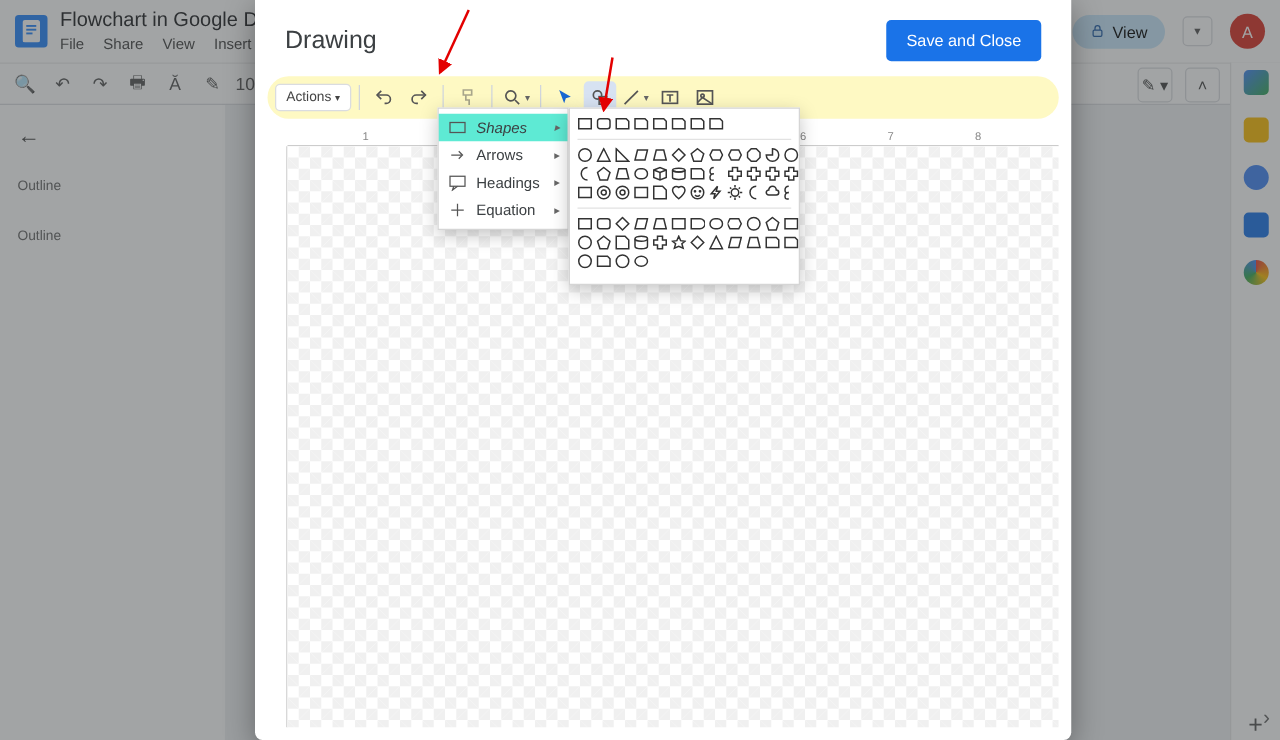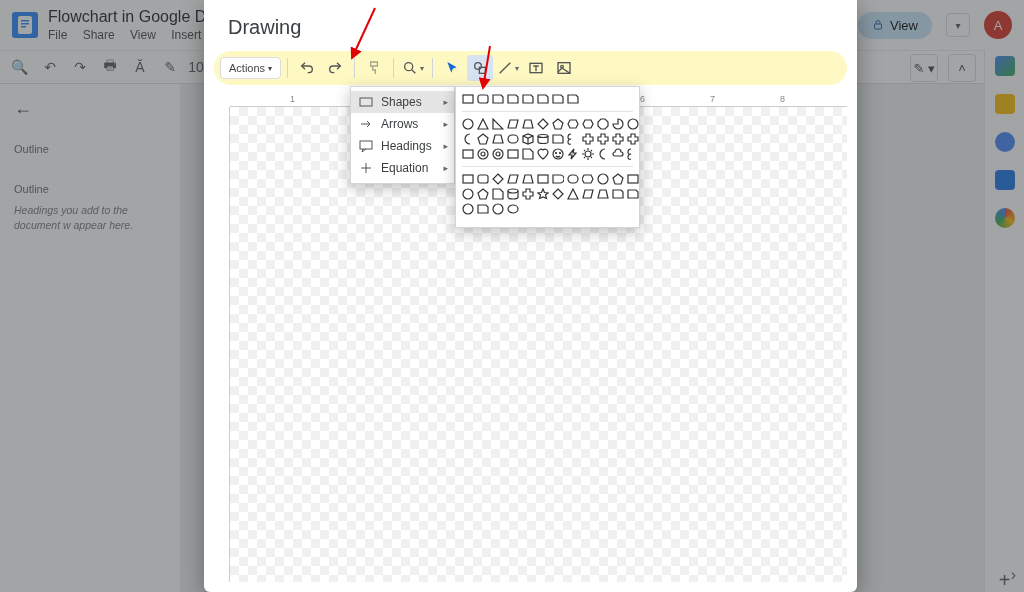--- a/index.html
+++ b/index.html
@@ -63,21 +63,21 @@
       linear-gradient(-45deg,#f0f0f0 25%,transparent 25%),
       linear-gradient(45deg,transparent 75%,#f0f0f0 75%),
       linear-gradient(-45deg,transparent 75%,#f0f0f0 75%);
     background-size:18px 18px;
     background-position:0 0,0 9px,9px -9px,-9px 0;
     background-color:#fff;}
 
   
   .shape-menu{position:absolute;z-index:20;left:350px;top:86px;width:105px;background:#fff;border:1px solid #d5d5d5;box-shadow:0 4px 14px rgba(0,0,0,.25);padding:4px 0;font-size:12px;color:#3c4043;}
   .shape-menu .mi{height:22px;display:flex;align-items:center;padding:0 8px;gap:8px;position:relative;cursor:pointer;}
-  .shape-menu .mi.hover{background:#e5e5e5;}
+  .shape-menu .mi.hover{background:#5eead4;font-style:italic;}
   .shape-menu .mi .mi-ico{width:14px;height:14px;display:flex;align-items:center;justify-content:center;color:#555;}
   .shape-menu .mi .mi-arrow{position:absolute;right:6px;font-size:9px;color:#666;}
 
   
   .shape-palette{position:absolute;z-index:20;left:455px;top:86px;width:185px;background:#fff;border:1px solid #d5d5d5;box-shadow:0 4px 14px rgba(0,0,0,.25);padding:6px 6px;}
   .palette-grid{display:grid;grid-template-columns:repeat(12,12px);gap:3px 3px;margin-bottom:6px;}
   .palette-grid.eight{grid-template-columns:repeat(8,12px);}
   .pcell{width:12px;height:12px;display:flex;align-items:center;justify-content:center;cursor:pointer;}
   .pcell svg{width:12px;height:12px;stroke:#333;fill:none;stroke-width:1.2;}
   .palette-sep{height:1px;background:#e2e2e2;margin:3px 0 6px;}
@@ -147,21 +147,20 @@
     <span class="tb-ico">Ă</span>
     <span class="tb-ico">✎</span>
     <span class="tb-ico">100</span>
   </div>
 
   <div class="doc-body">
     <div class="doc-outline">
       <span class="back-arrow">←</span>
       <div class="outline-lbl">Outline</div>
       <div class="outline-h">Outline</div>
-      <div class="outline-hint">Headings you add to the document w appear here.</div>
     </div>
     <div class="doc-page-area"></div>
   </div>
 
   <div class="right-floaters">
     <div class="float-btn">✎ ▾</div>
     <div class="float-btn">˄</div>
   </div>
 
   <div class="right-rail">
@@ -174,20 +173,21 @@
     <div style="font-size:20px;color:#555;margin-top:-260px;">+</div>
   </div>
   <div class="nav-chevron">›</div>
 </div>
 
 <div class="dim-overlay"></div>
 
 <div class="modal">
   <div class="modal-head">
     <div class="modal-title">Drawing</div>
+    <button class="save-btn">Save and Close</button>
   </div>
 
   <div class="draw-toolbar">
     <div class="actions-btn">
         <span>Actions</span>
         <span style="font-size:8px;">▾</span>
       </div>
     <div class="dtb-sep"></div>
     <div class="dtb-btn">
         <svg viewBox="0 0 24 24" fill="none" stroke="currentColor" stroke-width="2">

